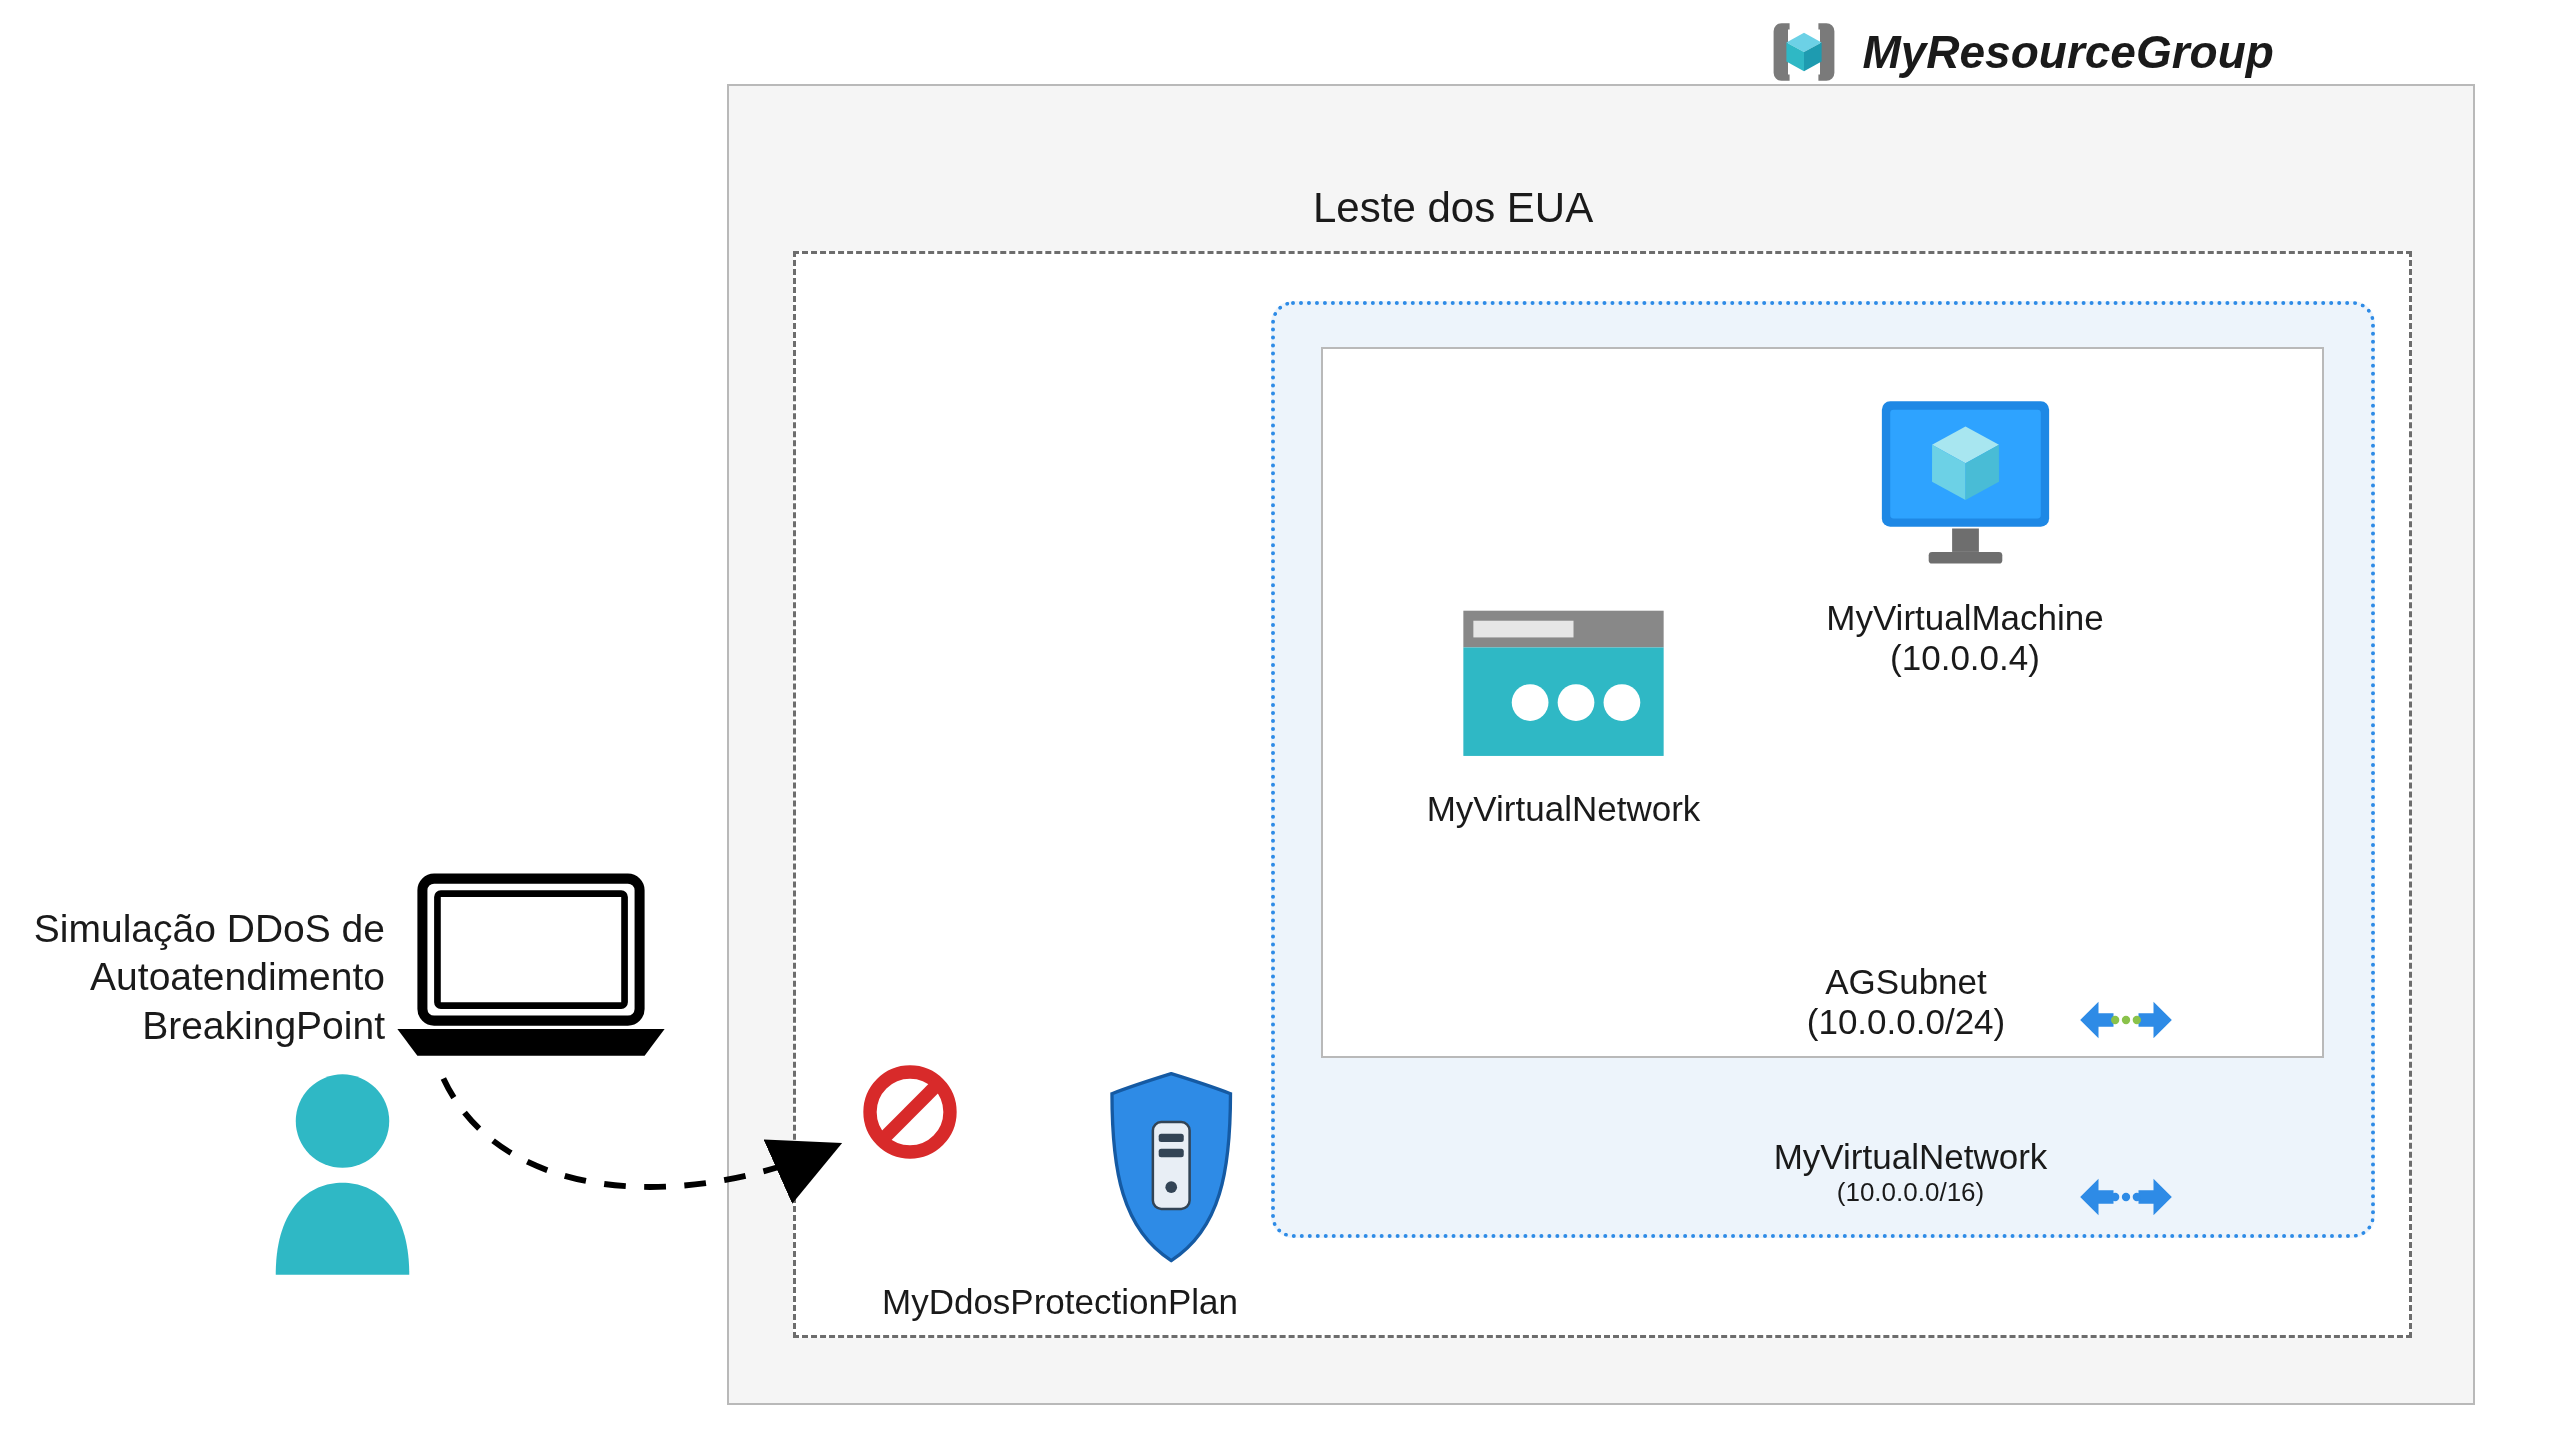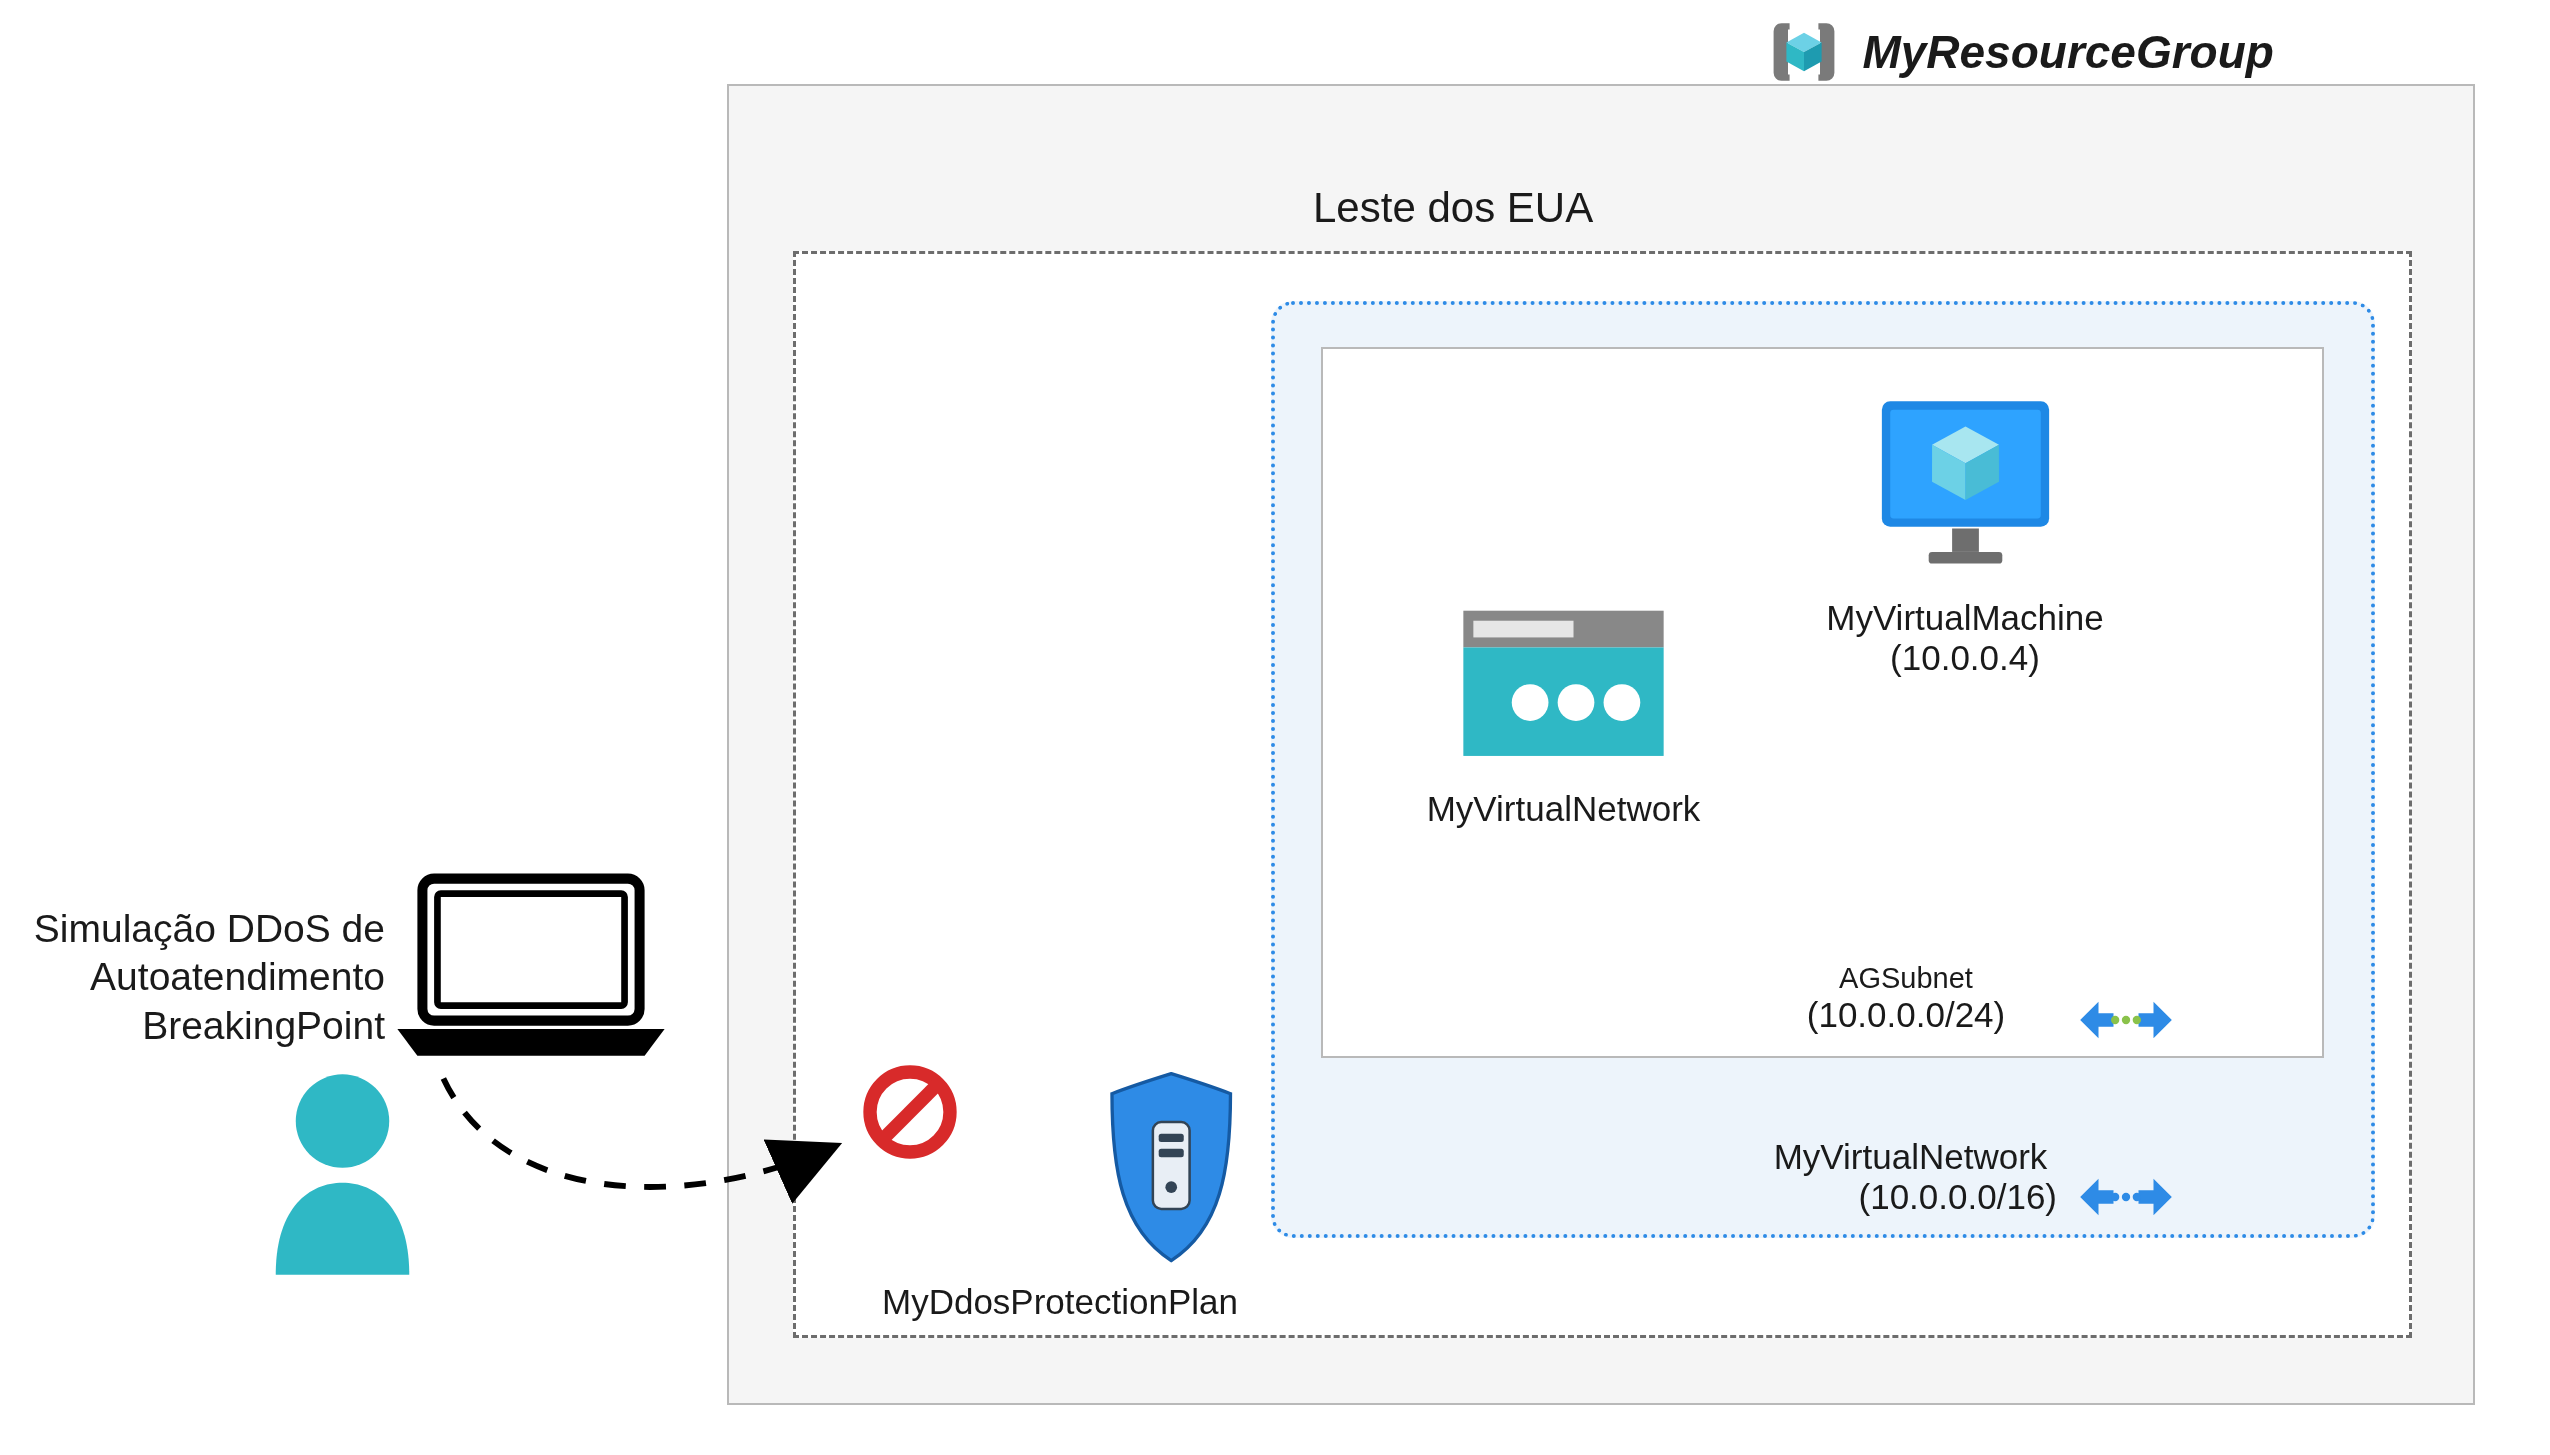--- a/index.html
+++ b/index.html
@@ -55,36 +55,36 @@
     border: 4.2px dotted #2e8be6;
     border-radius: 22px;
     background: #edf4fb;
     box-sizing: border-box;
   }
   .vnet-labels {
     left: 1764px; top: 1137px;
     width: 293px; text-align: center;
   }
   .vnet-name  { font-size: 35px; }
-  .vnet-cidr  { font-size: 35px; text-align: right; }
+  .vnet-cidr  { font-size: 26px; }
   .vnet-icon  { left: 2080px; top: 1162px; }
 
   
   .subnet-frame {
     left: 1321px; top: 347px;
     width: 1003px; height: 711px;
     border: 2.5px solid #b9b9b9;
     background: #ffffff;
     box-sizing: border-box;
   }
   .subnet-labels {
     left: 1789px; top: 962px;
     width: 234px; text-align: center;
   }
-  .subnet-name { font-size: 29px; }
+  .subnet-name { font-size: 35px; }
   .subnet-cidr { font-size: 35px; }
   .subnet-icon { left: 2080px; top: 985px; }
 
   
   .vm-wrap  { left: 1802px; top: 393px; width: 326px; text-align: center; }
   .vm-name  { font-size: 35px; margin-top: 18px; }
   .vm-ip    { font-size: 35px; }
 
   
   .pip-wrap  { left: 1388px; top: 602px; width: 351px; text-align: center; }

